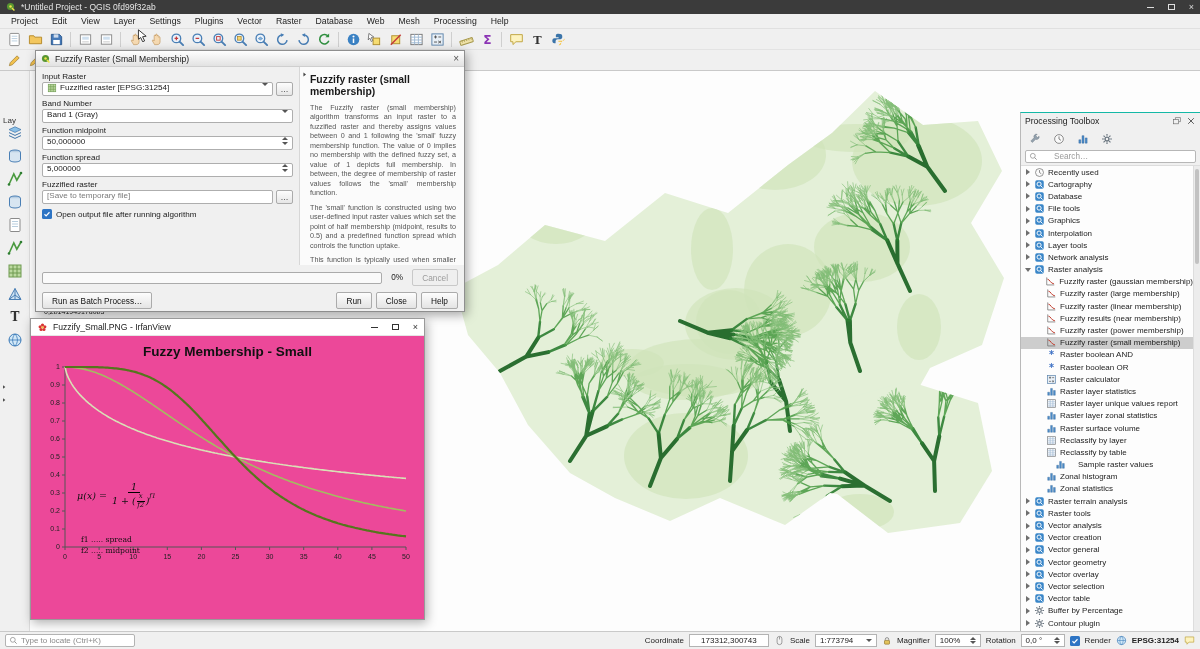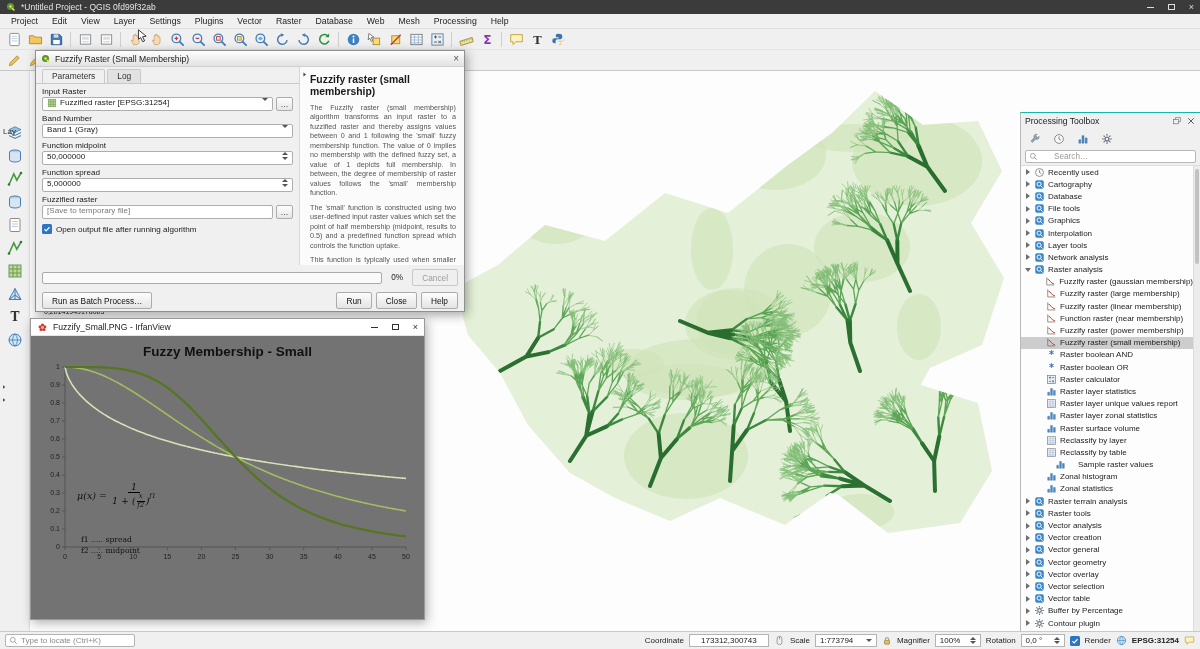--- a/index.html
+++ b/index.html
@@ -20,21 +20,21 @@
 
 .toolbar{position:absolute;left:0;right:0;background:#f0f0f0;display:flex;align-items:center;gap:1px;padding-left:4px}
 #toolbar1{top:29px;height:21px;border-bottom:1px solid #e3e3e3}
 #toolbar2{top:50px;height:21px;border-bottom:1px solid #c9c9c9}
 .tbtn{width:20px;height:19px;display:flex;align-items:center;justify-content:center;border-radius:2px}
 .tsep{width:1px;height:15px;background:#cfcfcf;margin:0 3px}
 .tcombo{display:flex;align-items:center;gap:4px;border:1px solid #b3b3b3;background:#fff;height:15px;padding:0 5px;font-size:8.3px;margin:0 3px}
 
 
 #left-toolbar{position:absolute;left:0;top:71px;width:30px;bottom:18px;background:#f0f0f0;border-right:1px solid #ddd;display:flex;flex-direction:column;align-items:center;padding-top:52px;gap:4px;z-index:2}
-#lay-partial{position:absolute;left:3px;top:127px;font-size:8px;color:#333;z-index:3}
+#lay-partial{position:absolute;left:3px;top:116px;font-size:8px;color:#333;z-index:3}
 #layer-item-partial{position:absolute;left:44px;top:308px;font-size:7px;color:#222;z-index:4}
 #edge-arrows{position:absolute;left:1px;top:384px;display:flex;flex-direction:column;gap:7px;z-index:3}
 
 
 #canvas{position:absolute;left:30px;top:71px;width:1170px;height:560px;background:#fdfdfd}
 
 
 #panel{position:absolute;left:1020px;top:112px;width:180px;height:519px;background:#f0f0f0;border-left:1px solid #b9b9b9;border-top:1px solid #14b8a6;display:flex;flex-direction:column;z-index:3}
 .panel-title{display:flex;align-items:center;height:15px;padding:0 4px;font-size:8.6px;gap:4px}
 .panel-title .sp{margin-left:auto;display:flex;gap:4px;align-items:center}
@@ -81,21 +81,21 @@
 .bspacer{flex:1}
 .btn{font-size:8.3px;padding:2.5px 9px;background:linear-gradient(#fdfdfd,#e4e4e4);border:1px solid #ababab;border-radius:2px;color:#111;font-family:"Liberation Sans",sans-serif}
 .btn.disabled{color:#9c9c9c;background:#efefef;border-color:#c9c9c9}
 .help-title{font-size:10.4px;font-weight:bold;line-height:1.15;margin-bottom:5px;width:120px}
 .help-p{font-size:7.2px;color:#555;line-height:1.32;margin-bottom:5px;text-align:justify}
 
 
 #iview{position:absolute;left:30px;top:318px;width:395px;height:302px;background:#fff;border:1px solid #999;box-shadow:2px 3px 10px rgba(0,0,0,.3);z-index:6}
 .iv-title{height:17px;display:flex;align-items:center;gap:5px;padding:0 6px;border-bottom:1px solid #e5e5e5;font-size:8.6px;background:#fff;color:#222}
 .iv-controls{margin-left:auto;display:flex;gap:14px;align-items:center;color:#333;font-size:9px}
-.iv-body{position:relative;height:283px;background:#737373}
+.iv-body{position:relative;height:283px;background:#ec4899}
 .chart-title{text-align:center;font-size:13.5px;font-weight:bold;padding-top:8px;color:#111}
 #plot{display:block;margin:2px auto 0 auto}
 #legend{display:flex;justify-content:center;gap:16px;font-size:7.4px;align-items:center;color:#222;margin-top:1px}
 .lg-item{display:flex;align-items:center;gap:4px}
 .lg-line{display:inline-block;width:18px;border-top-style:solid;border-top-width:2px}
 .formula{position:absolute;left:46px;top:146px;font-family:"DejaVu Serif",serif;font-style:italic;font-size:9.5px;display:flex;align-items:center;gap:4px;color:#111}
 .frac{display:inline-flex;flex-direction:column;align-items:center;line-height:1.1}
 .frac>.num{border-bottom:1px solid #000;padding:0 3px;text-align:center}
 .frac>.den{display:flex;align-items:center;padding:0 1px}
 .frac.small{font-size:7px;margin:0 1px}
@@ -719,21 +719,21 @@
             <span>Fuzzify raster (linear membership)</span>
           </div>
           <div class="tree-row" style="padding-left: 15px;">
             <span class="tr-arrow"></span>
             <span class="tr-icon">
               <svg width="11" height="11" viewBox="0 0 16 16">
                 <path d="M2.5 2v11h11" fill="none" stroke="#666"></path>
                 <path d="M3.5 4.5c3.5.3 4.5 6.6 9.5 6.9" fill="none" stroke="#c0392b" stroke-width="1.4"></path>
               </svg>
             </span>
-            <span>Function raster (near membership)</span>
+            <span>Fuzzify results (near membership)</span>
           </div>
           <div class="tree-row" style="padding-left: 15px;">
             <span class="tr-arrow"></span>
             <span class="tr-icon">
               <svg width="11" height="11" viewBox="0 0 16 16">
                 <path d="M2.5 2v11h11" fill="none" stroke="#666"></path>
                 <path d="M3.5 4.5c3.5.3 4.5 6.6 9.5 6.9" fill="none" stroke="#c0392b" stroke-width="1.4"></path>
               </svg>
             </span>
             <span>Fuzzify raster (power membership)</span>
@@ -1015,24 +1015,20 @@
             <circle cx="7.2" cy="7.2" r="5.7" fill="#589632"></circle>
             <circle cx="7.2" cy="7.2" r="2" fill="#f0e64a"></circle>
             <path d="M9.5 9.5l4 4" stroke="#f0e64a" stroke-width="2.2"></path>
           </svg>
         </span>
       <span>Fuzzify Raster (Small Membership)</span>
       <span class="dlg-close">×</span>
     </div>
     <div class="dlg-body">
       <div class="dlg-left">
-        <div class="tabs">
-          <span class="tab active">Parameters</span>
-          <span class="tab">Log</span>
-        </div>
         <div class="flabel">Input Raster</div>
         <div class="frow">
           <div class="combo">
             <span class="icn">
                 <svg width="10" height="10" viewBox="0 0 16 16">
                   <rect x="2" y="2" width="12" height="12" fill="#bcd9a0" stroke="#6e9a50"></rect>
                   <path d="M2 6h12M2 10h12M6 2v12M10 2v12" stroke="#6e9a50" fill="none"></path>
                 </svg>
               </span>
             <span>Fuzzified raster [EPSG:31254]</span>

